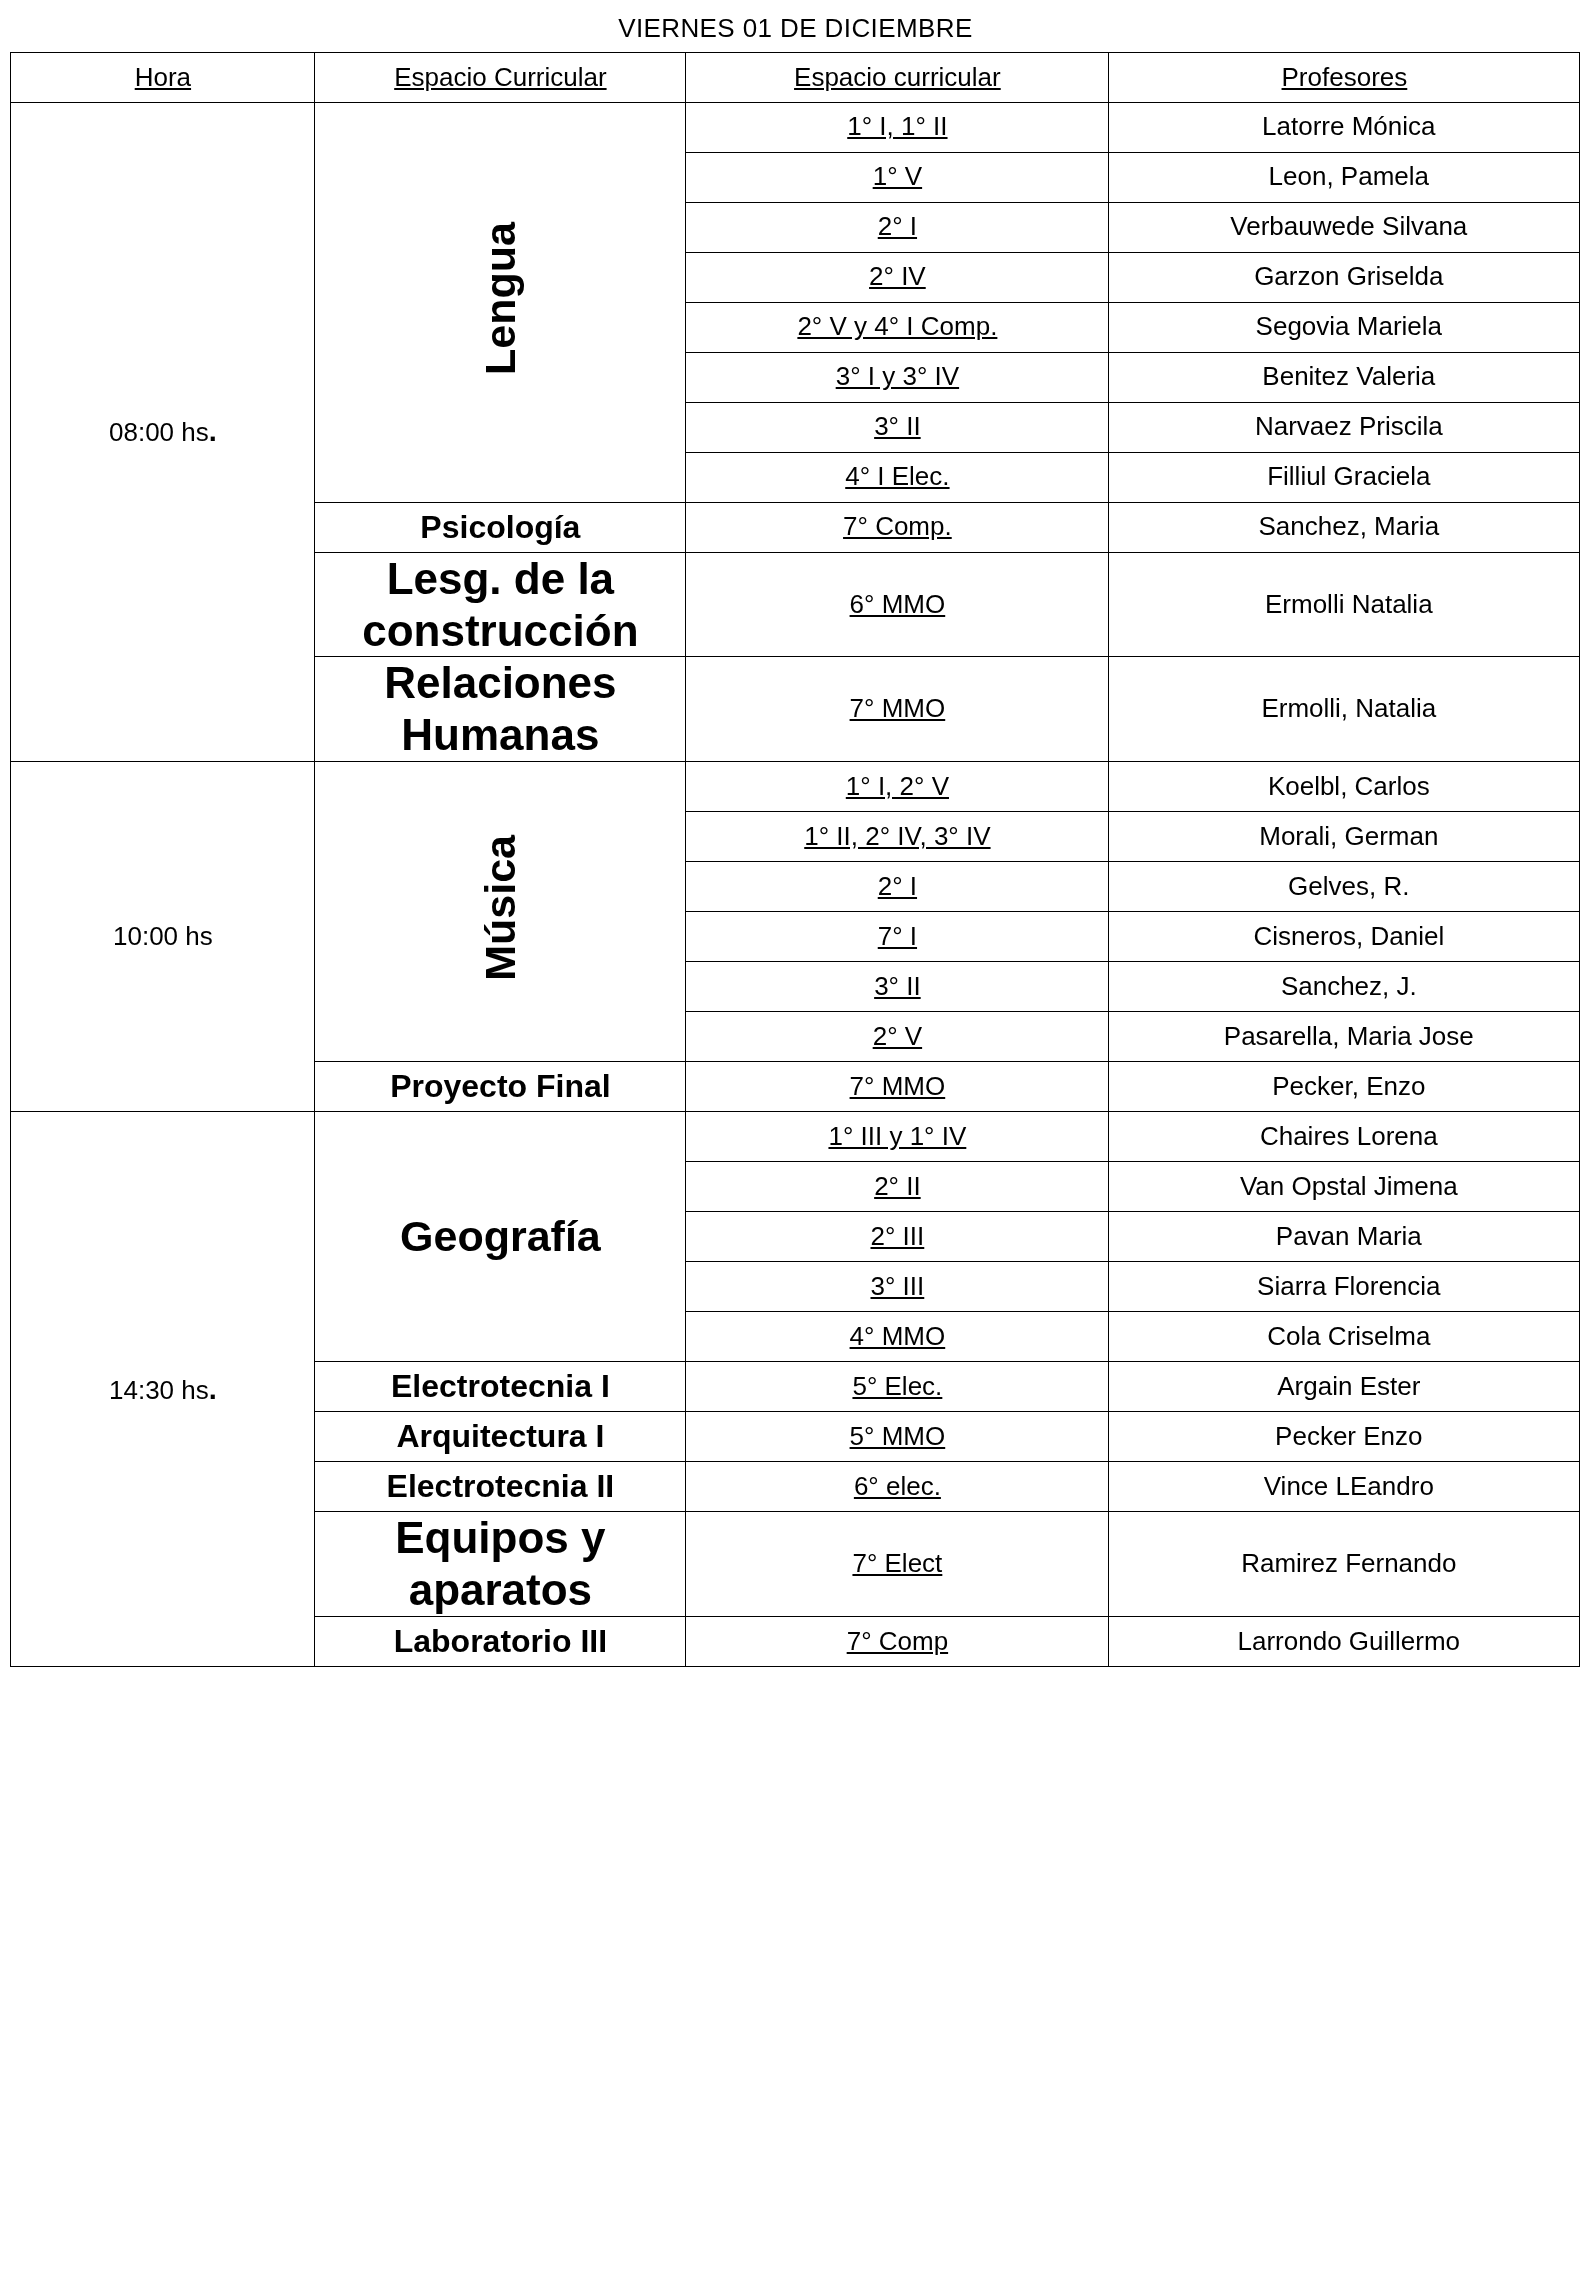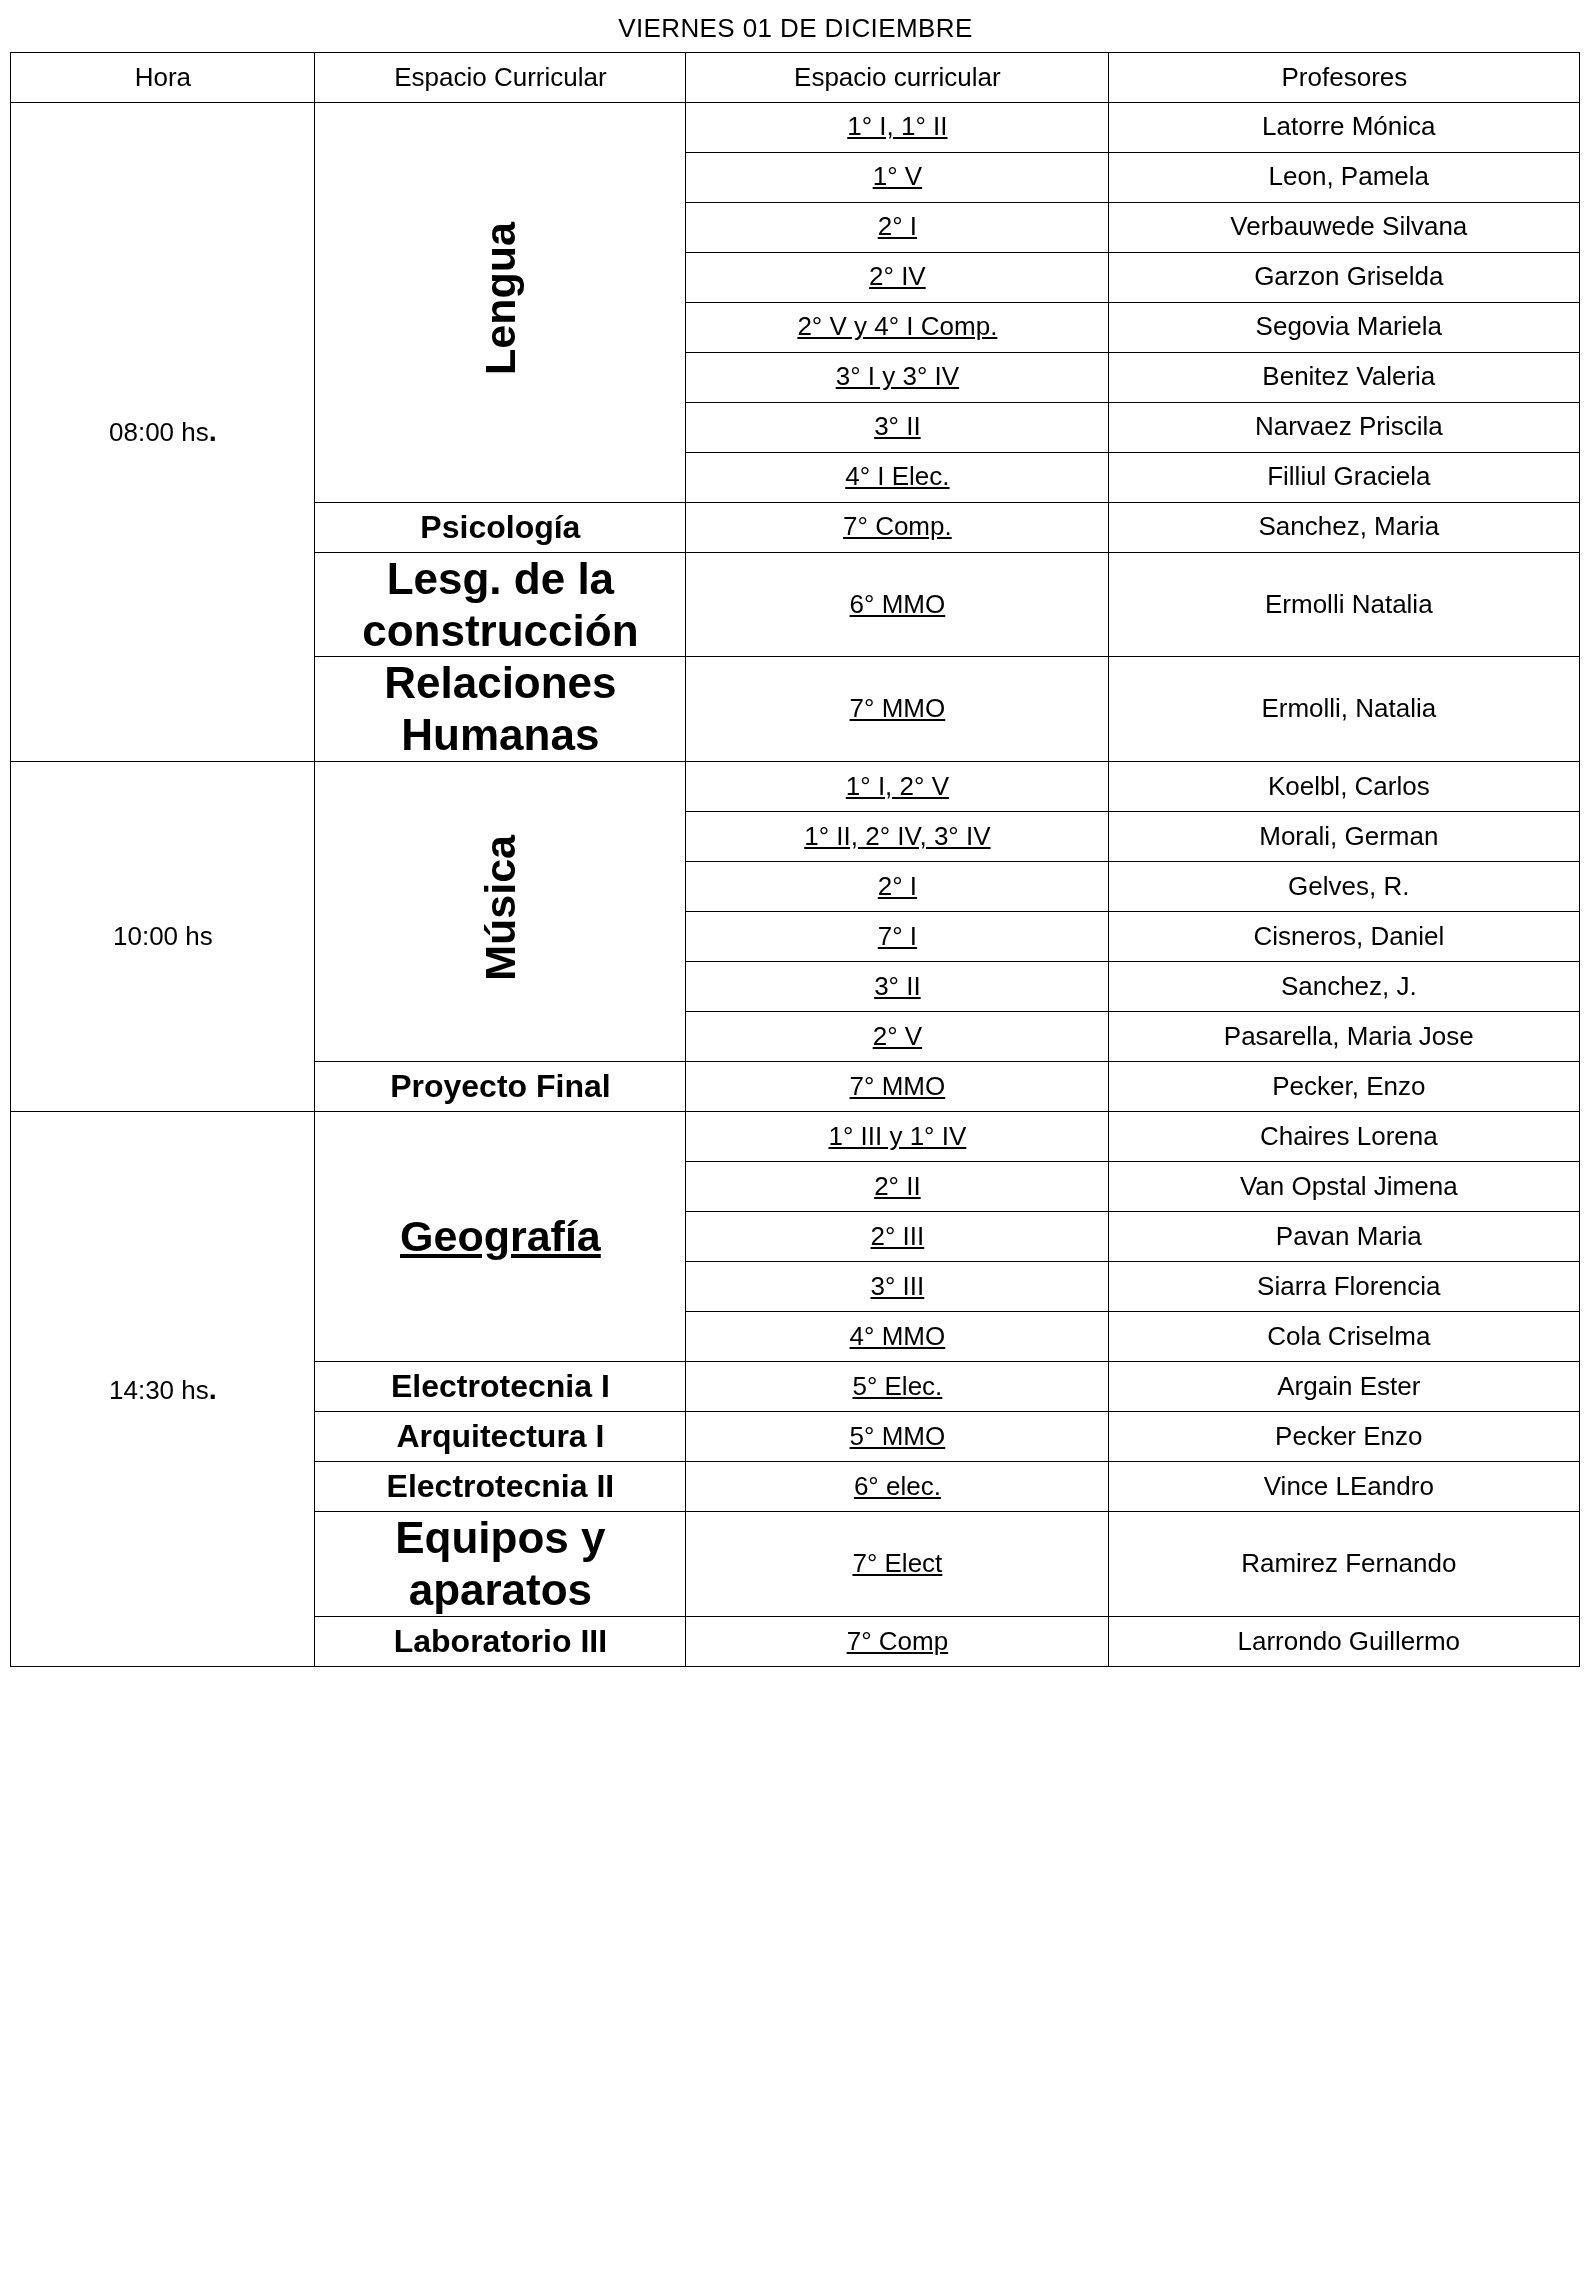--- a/index.html
+++ b/index.html
@@ -40,20 +40,21 @@
     font-size: 47px;
     font-weight: bold;
     padding: 5.2px 0 8.6px 0 !important;
     letter-spacing: 0.4px;
   }
   .hdr {
     font-weight: bold;
     font-size: 27px;
     padding: 5.2px 3.5px !important;
     height: 38px;
+    text-decoration: underline;
   }
   .col-hora   { width: 304px; }
   .col-esp1   { width: 371px; }
   .col-esp2   { width: 423px; }
   .col-prof   { width: 471px; }
 
   .hora-cell {
     font-size: 40px;
     font-weight: bold;
   }
@@ -66,21 +67,20 @@
     font-weight: bold;
     writing-mode: vertical-rl;
     transform: rotate(180deg);
     white-space: nowrap;
     display: inline-block;
     line-height: 1;
   }
   .subject-big {
     font-size: 43px;
     font-weight: bold;
-    text-decoration: underline;
   }
   .subject-bold {
     font-size: 32px;
     font-weight: bold;
   }
   .subject-bold-wrap {
     font-size: 44px;
     font-weight: bold;
     line-height: 1.18;
   }

